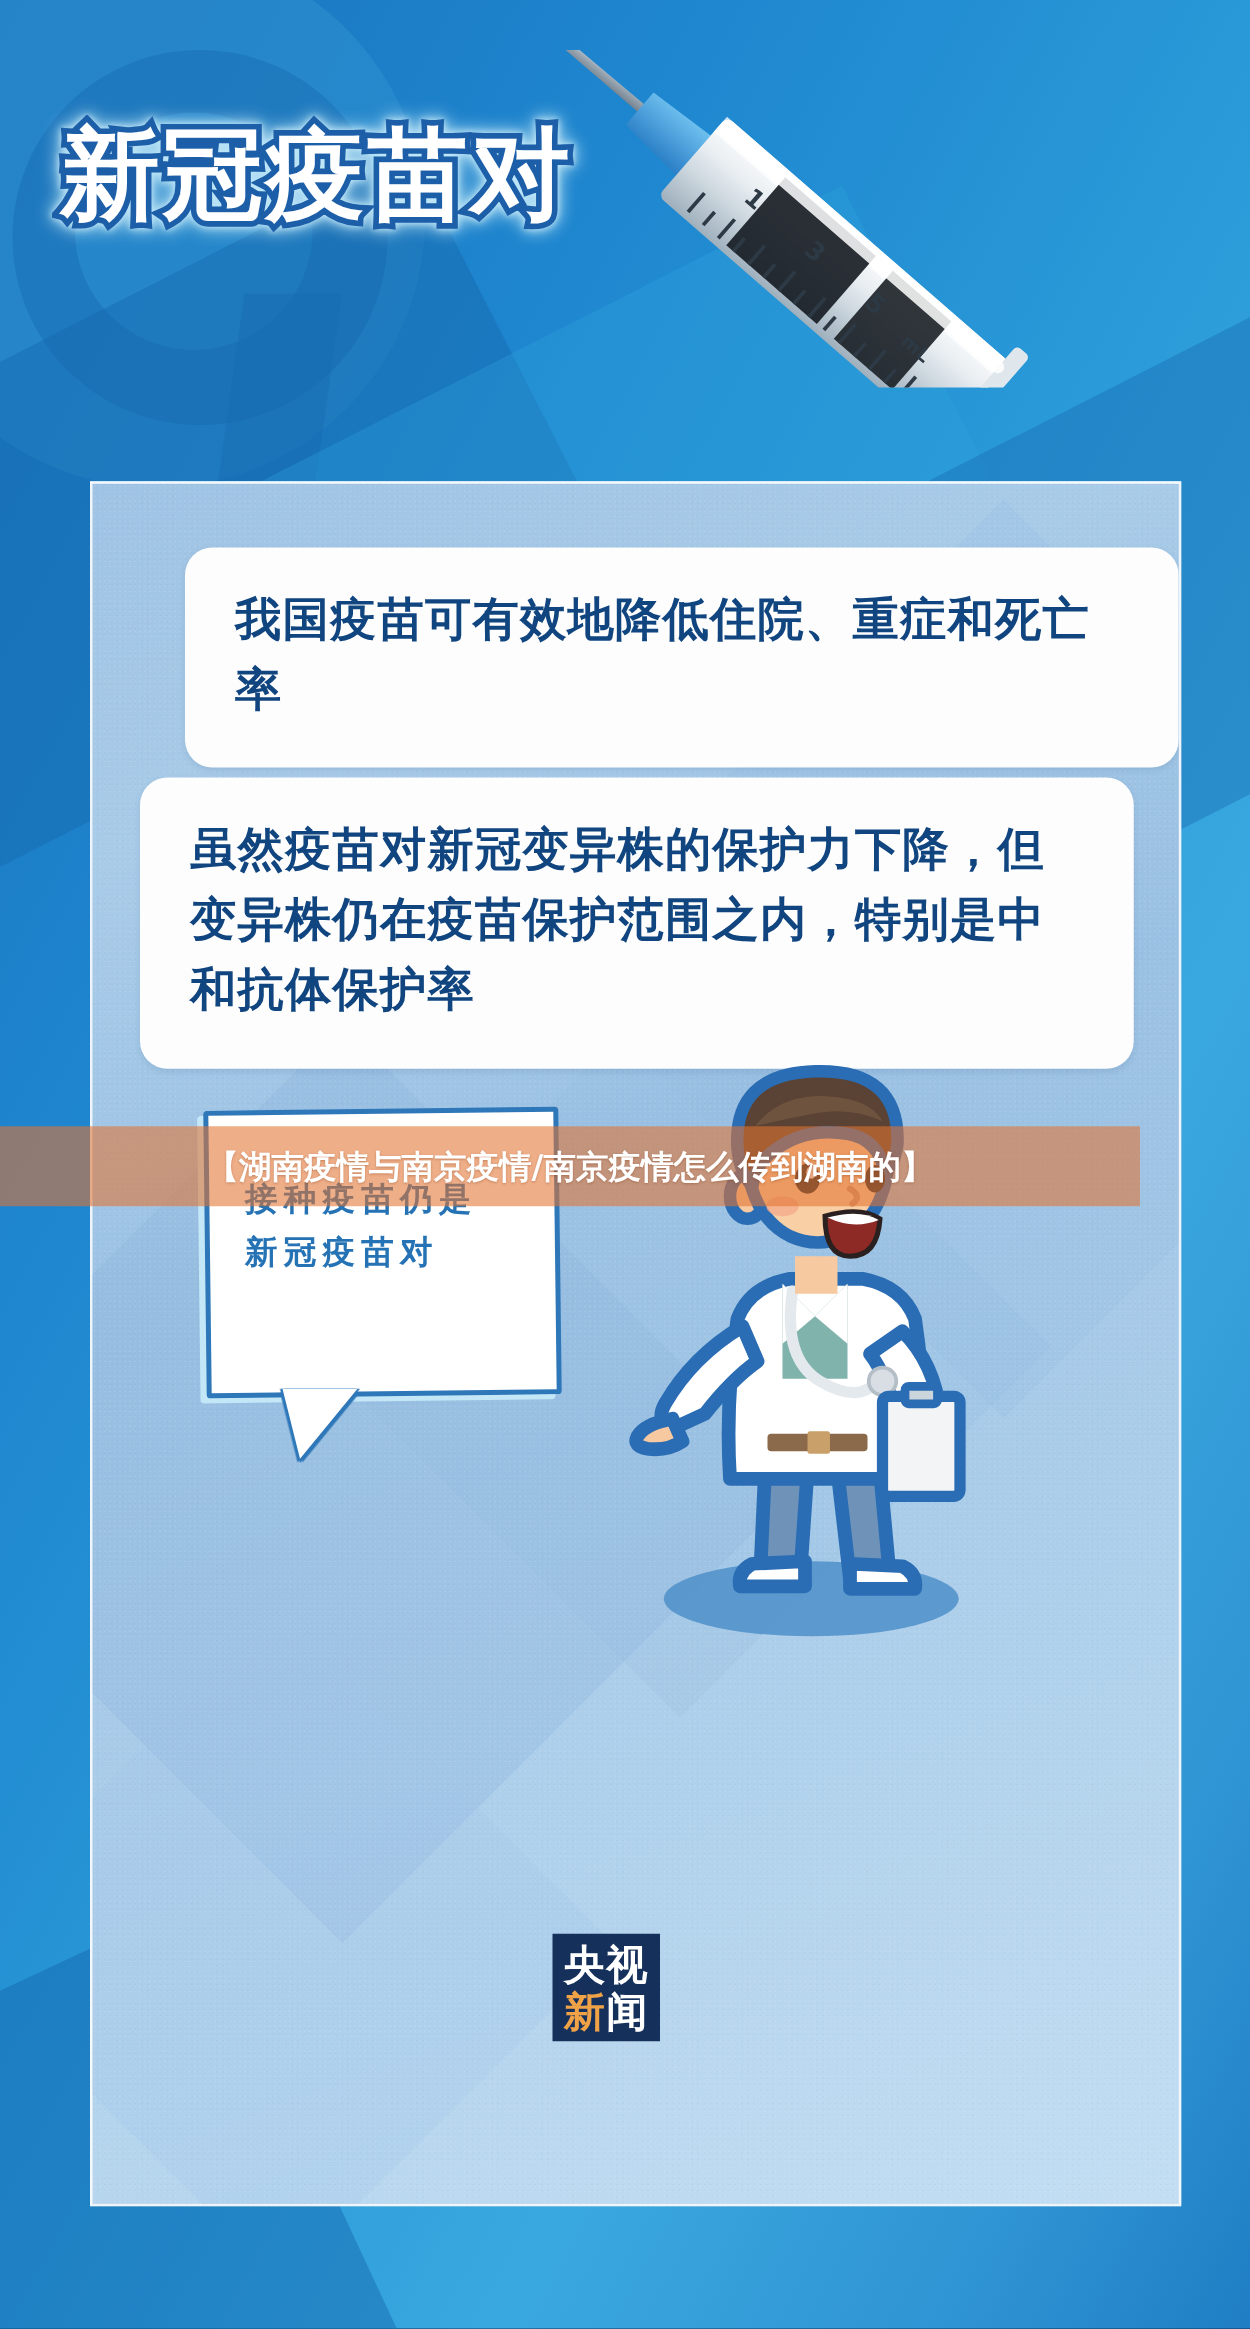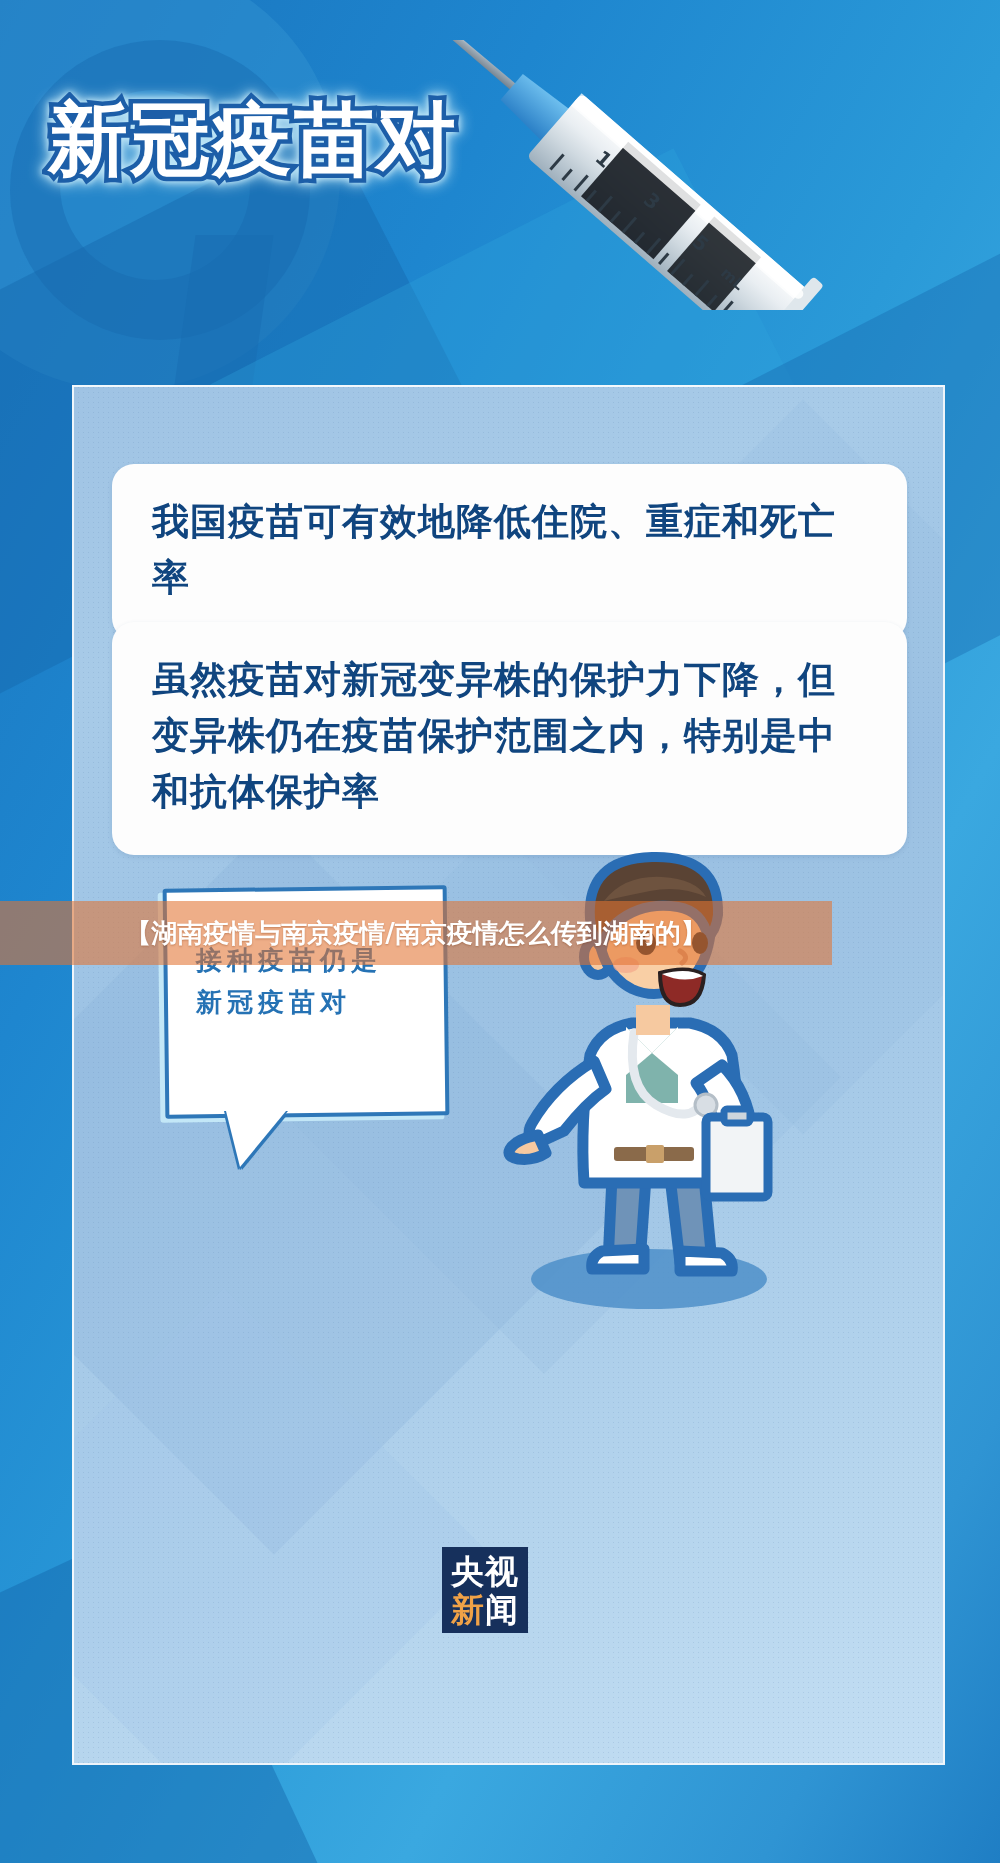--- a/index.html
+++ b/index.html
@@ -123,21 +123,21 @@
   }
   .card p{
     margin:0;
     color:#10457f;
     font-family:"Liberation Sans","DejaVu Sans",sans-serif;
     font-weight:bold;
     font-size:37px;
     line-height:1.52;
     letter-spacing:1px;
   }
-  #card1{top:77px;}
+  #card1{top:51px;margin-left:36px;}
   #card2{top:235px;}
 
   
   .bubble{
     position:absolute;left:90px;top:500px;width:284px;height:230px;z-index:6;
   }
   .bubble .b-body{
     position:absolute;inset:0;
     background:#ffffff;
     border:4px solid #2e77b8;
@@ -177,21 +177,21 @@
     font-weight:bold;
     line-height:1;
   }
   .logo .row{display:flex;font-size:33px;letter-spacing:1px;}
   .logo .row1{color:#ffffff;margin-bottom:5px;text-align:center;}
   .logo .c-orange{color:#f0a247;}
   .logo .c-white{color:#ffffff;}
 
   
   .banner{
-    position:absolute;left:0;top:901px;width:832px;height:64px;
+    position:absolute;left:0;top:901px;width:912px;height:64px;
     background:rgba(226,116,50,.58);
     z-index:20;
     display:flex;align-items:center;justify-content:center;
   }
   .banner-text{
     color:#ffffff;
     font-family:"DejaVu Sans","Liberation Sans",sans-serif;
     font-weight:bold;
     font-size:26px;
     letter-spacing:0px;

